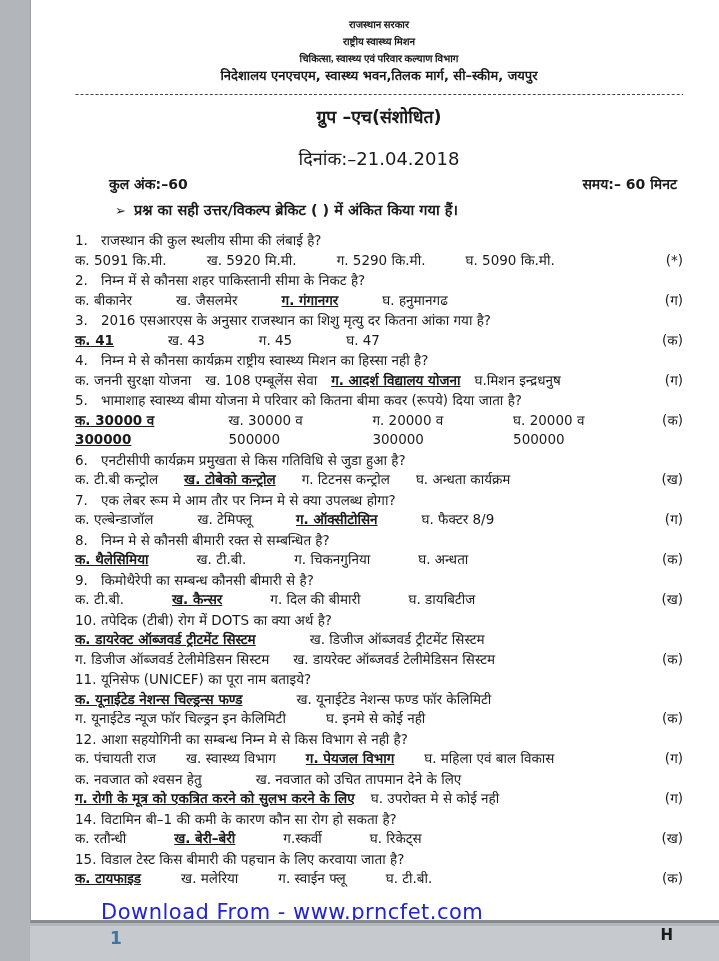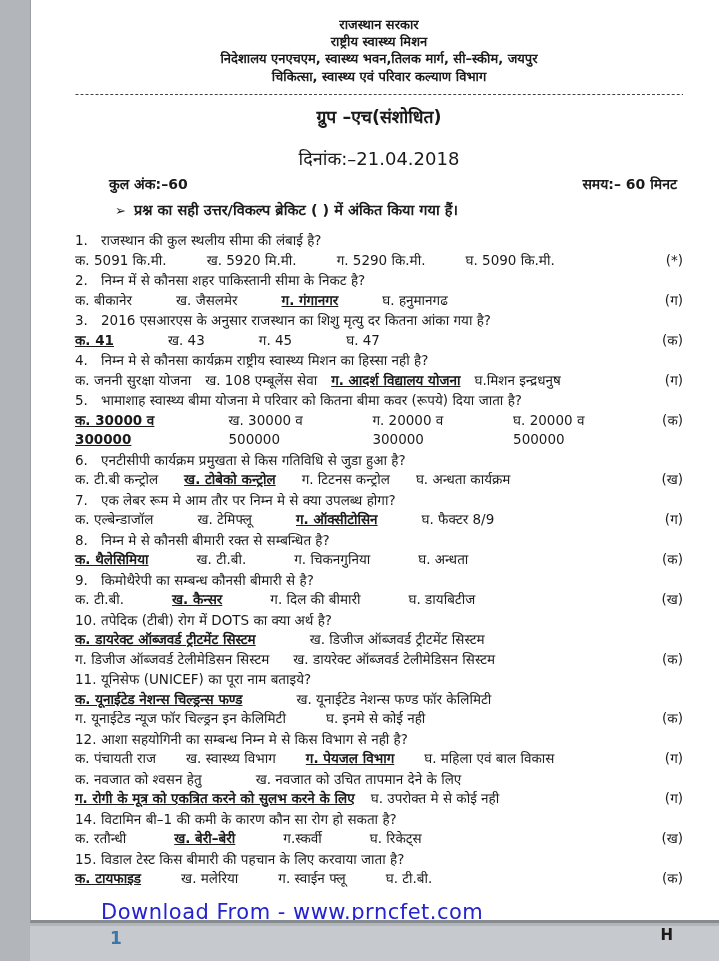--- a/index.html
+++ b/index.html
@@ -12,21 +12,21 @@
   }
   .sheet{
     position:absolute;left:30px;top:0;width:689px;height:923px;
     background:#ffffff;border-left:1px solid #9a9ea2;
     border-bottom:3px solid #868b90;
     box-sizing:border-box;
     padding:16px 36px 0 44px;
     overflow:hidden;
   }
   .center{text-align:center;}
-  .org{font-size:13px;line-height:17px;font-weight:600;}
+  .org{font-size:10px;line-height:17px;font-weight:600;font-family:Liberation Serif, serif;}
   .org4{font-size:13px;line-height:18px;font-weight:600;}
   .divider{
     font-size:11px;line-height:13px;white-space:nowrap;overflow:hidden;
     color:#222;margin-top:2px;letter-spacing:1px;
   }
   .title-row{display:flex;justify-content:center;gap:34px;margin-top:4px;}
   .title-row span{font-size:17.5px;font-weight:bold;}
   .date-row{font-size:18px;font-weight:normal;margin-top:18px;}
   .marks-row{
     display:flex;justify-content:space-between;
@@ -67,22 +67,22 @@
     font-size:15px;font-weight:bold;color:#1b1b1b;
   }
 </style>
 </head>
 <body>
 
 <div class="sheet">
 
   <div class="center org">राजस्थान सरकार</div>
   <div class="center org">राष्ट्रीय स्वास्थ्य मिशन</div>
+  <div class="center org">चिकित्सा, स्वास्थ्य एवं परिवार कल्याण विभाग</div>
   <div class="center org4">निदेशालय एनएचएम, स्वास्थ्य भवन,तिलक मार्ग, सी–स्कीम, जयपुर</div>
-  <div class="center org">चिकित्सा, स्वास्थ्य एवं परिवार कल्याण विभाग</div>
   <div class="center divider">--------------------------------------------------------------------------------------------------------------------------------------------------</div>
 
   <div class="title-row">
     <span>ग्रुप –एच(संशोधित)</span>
   </div>
   <div class="center date-row">दिनांक:–21.04.2018</div>
 
   <div class="marks-row">
     <span>कुल अंक:–60</span>
     <span>समय:– 60 मिनट</span>

